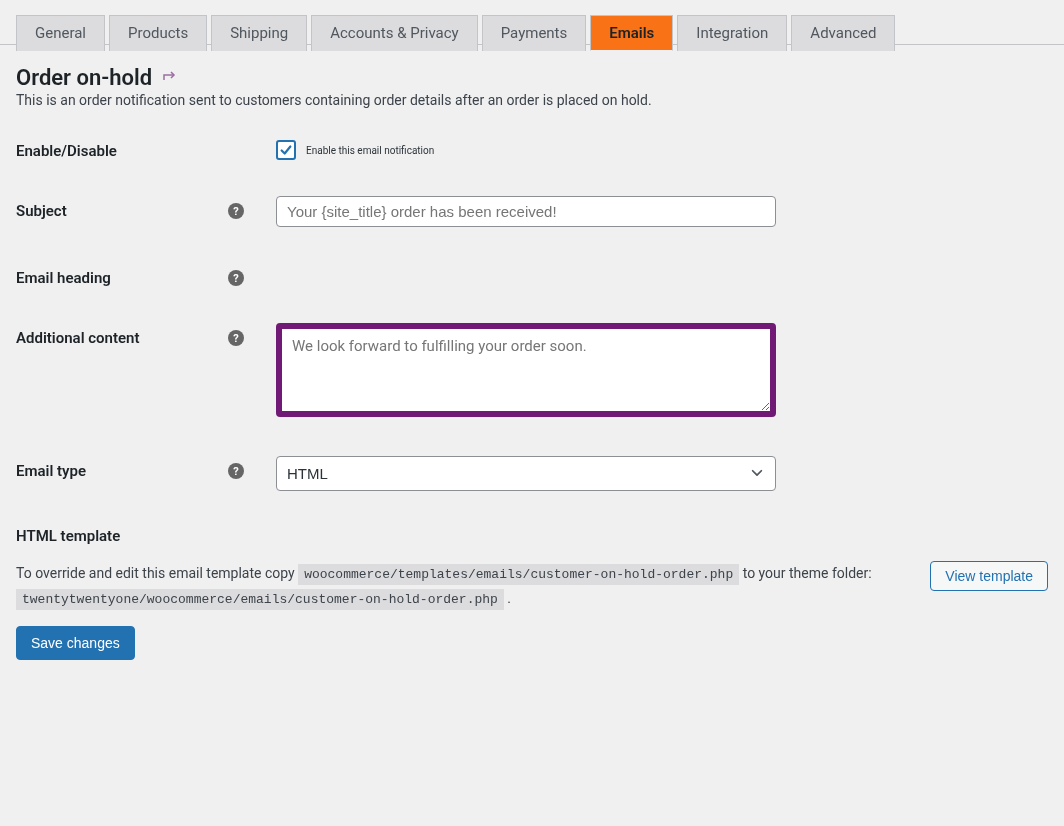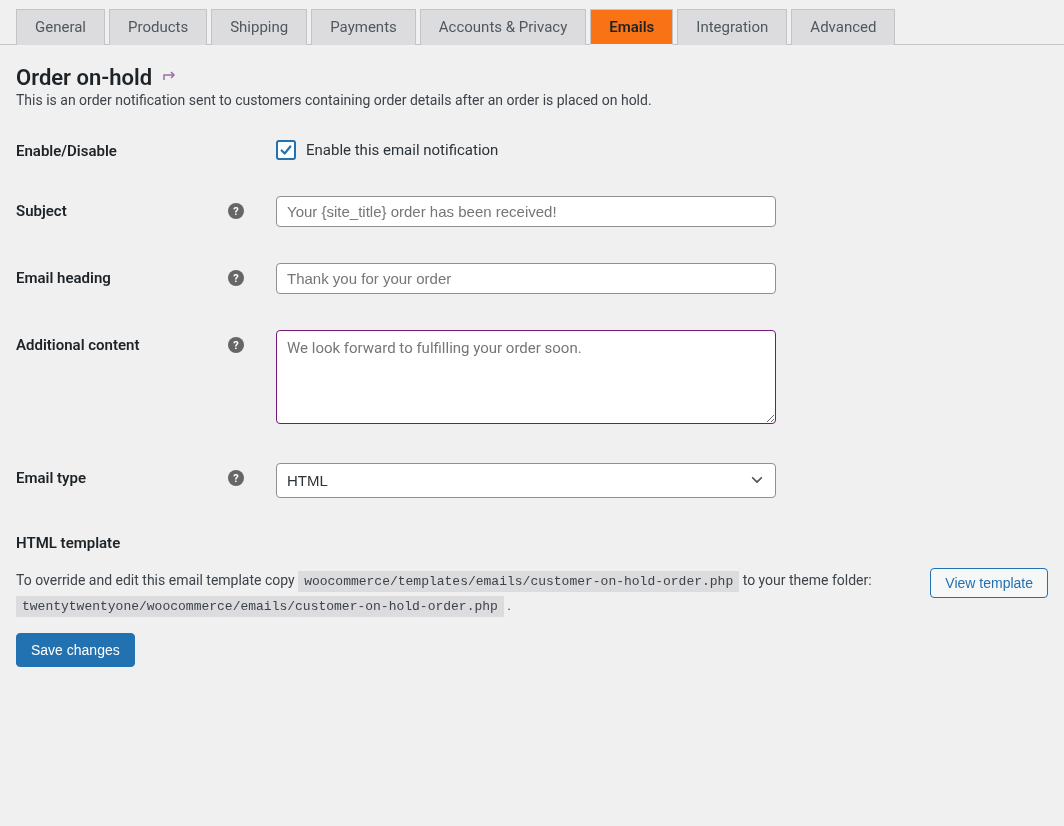--- a/index.html
+++ b/index.html
@@ -20,21 +20,21 @@
   }
   .nav-tab {
     padding: 8px 18px;
     background: #dcdcde;
     border: 1px solid #c3c4c7;
     border-bottom: none;
     color: #50575e;
     font-size: 15px;
     cursor: pointer;
     position: relative;
-    top: 1px;
+    top: 7px;
   }
   .nav-tab.active {
     background: #f97316;
     border-bottom: 1px solid #f0f0f1;
     color: #1d2327;
     font-weight: 600;
   }
   .content {
     padding: 20px 16px;
   }
@@ -103,21 +103,21 @@
     border: 1px solid #8c8f94;
     border-radius: 4px;
     background: #fff;
     color: #2c3338;
   }
   input[type="text"]::placeholder { color: #767676; }
   textarea {
     width: 100%;
     padding: 8px 10px;
     font-size: 15px;
-    border: 1px solid #701a75;
+    border: 6px solid #701a75;
     border-radius: 4px;
     background: #fff;
     color: #767676;
     resize: both;
     min-height: 94px;
     font-family: inherit;
   }
   .select-wrapper {
     position: relative;
     width: 100%;
@@ -155,21 +155,21 @@
     background: #fff;
     display: inline-flex;
     align-items: center;
     justify-content: center;
     cursor: pointer;
     position: relative;
   }
   .wc-checkbox.checked svg { display: block; }
   .wc-checkbox svg { display: none; }
   .checkbox-label {
-    font-size: 15px;
+    font-size: 10px;
     font-weight: 400;
     color: #2c3338;
   }
   h3.section-heading {
     font-size: 15px;
     font-weight: 600;
     margin-top: 8px;
     margin-bottom: 16px;
   }
   .template-section {
@@ -216,22 +216,22 @@
     cursor: pointer;
   }
 </style>
 </head>
 <body>
 
 <div class="nav-tabs">
   <div class="nav-tab">General</div>
   <div class="nav-tab">Products</div>
   <div class="nav-tab">Shipping</div>
+  <div class="nav-tab">Accounts &amp; Privacy</div>
   <div class="nav-tab">Payments</div>
-  <div class="nav-tab">Accounts &amp; Privacy</div>
   <div class="nav-tab active">Emails</div>
   <div class="nav-tab">Integration</div>
   <div class="nav-tab">Advanced</div>
 </div>
 
 <div class="content">
 
   <h2 class="page-title">
     <span>Order on-hold</span>
     <span class="back-link-icon">
@@ -269,23 +269,20 @@
       </div>
       <div class="field-col">
         <input type="text" placeholder="Your {site_title} order has been received!" style="">
       </div>
     </div>
 
     <div class="form-row">
       <div class="label-col">
         <span class="label-plain">Email heading</span>
         <span class="help-tip">?</span>
-      </div>
-      <div class="field-col">
-        <input type="text" placeholder="Thank you for your order" style="">
       </div>
     </div>
 
     <div class="form-row">
       <div class="label-col">
         <span class="label-plain">Additional content</span>
         <span class="help-tip">?</span>
       </div>
       <div class="field-col">
         <textarea placeholder="We look forward to fulfilling your order soon." style="">We look forward to fulfilling your order soon.</textarea>

